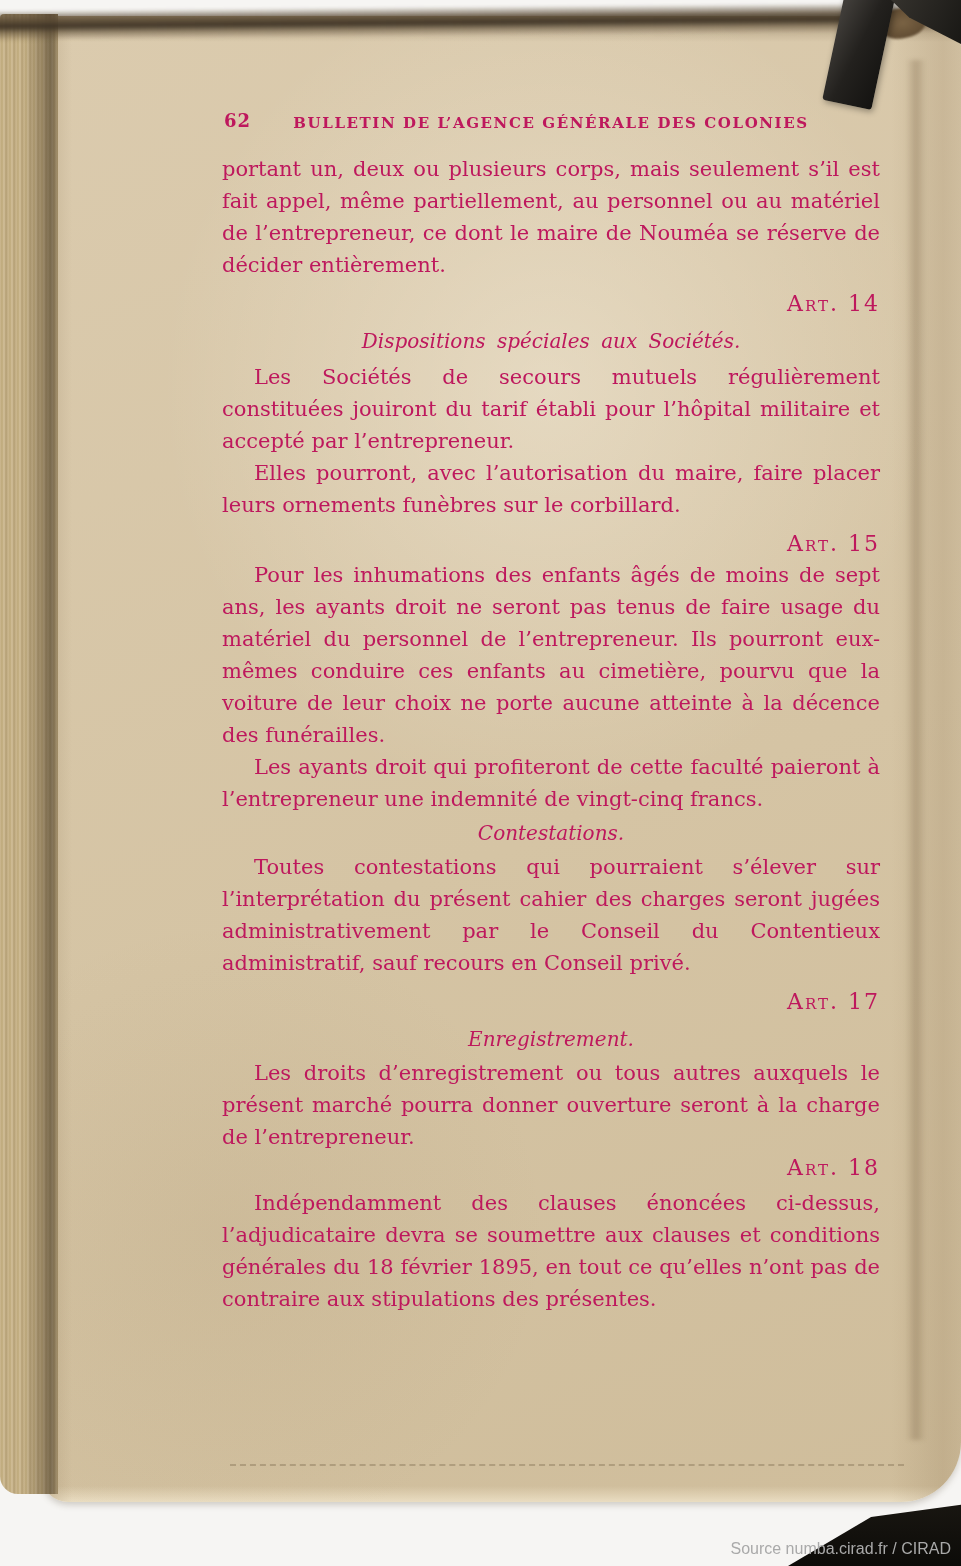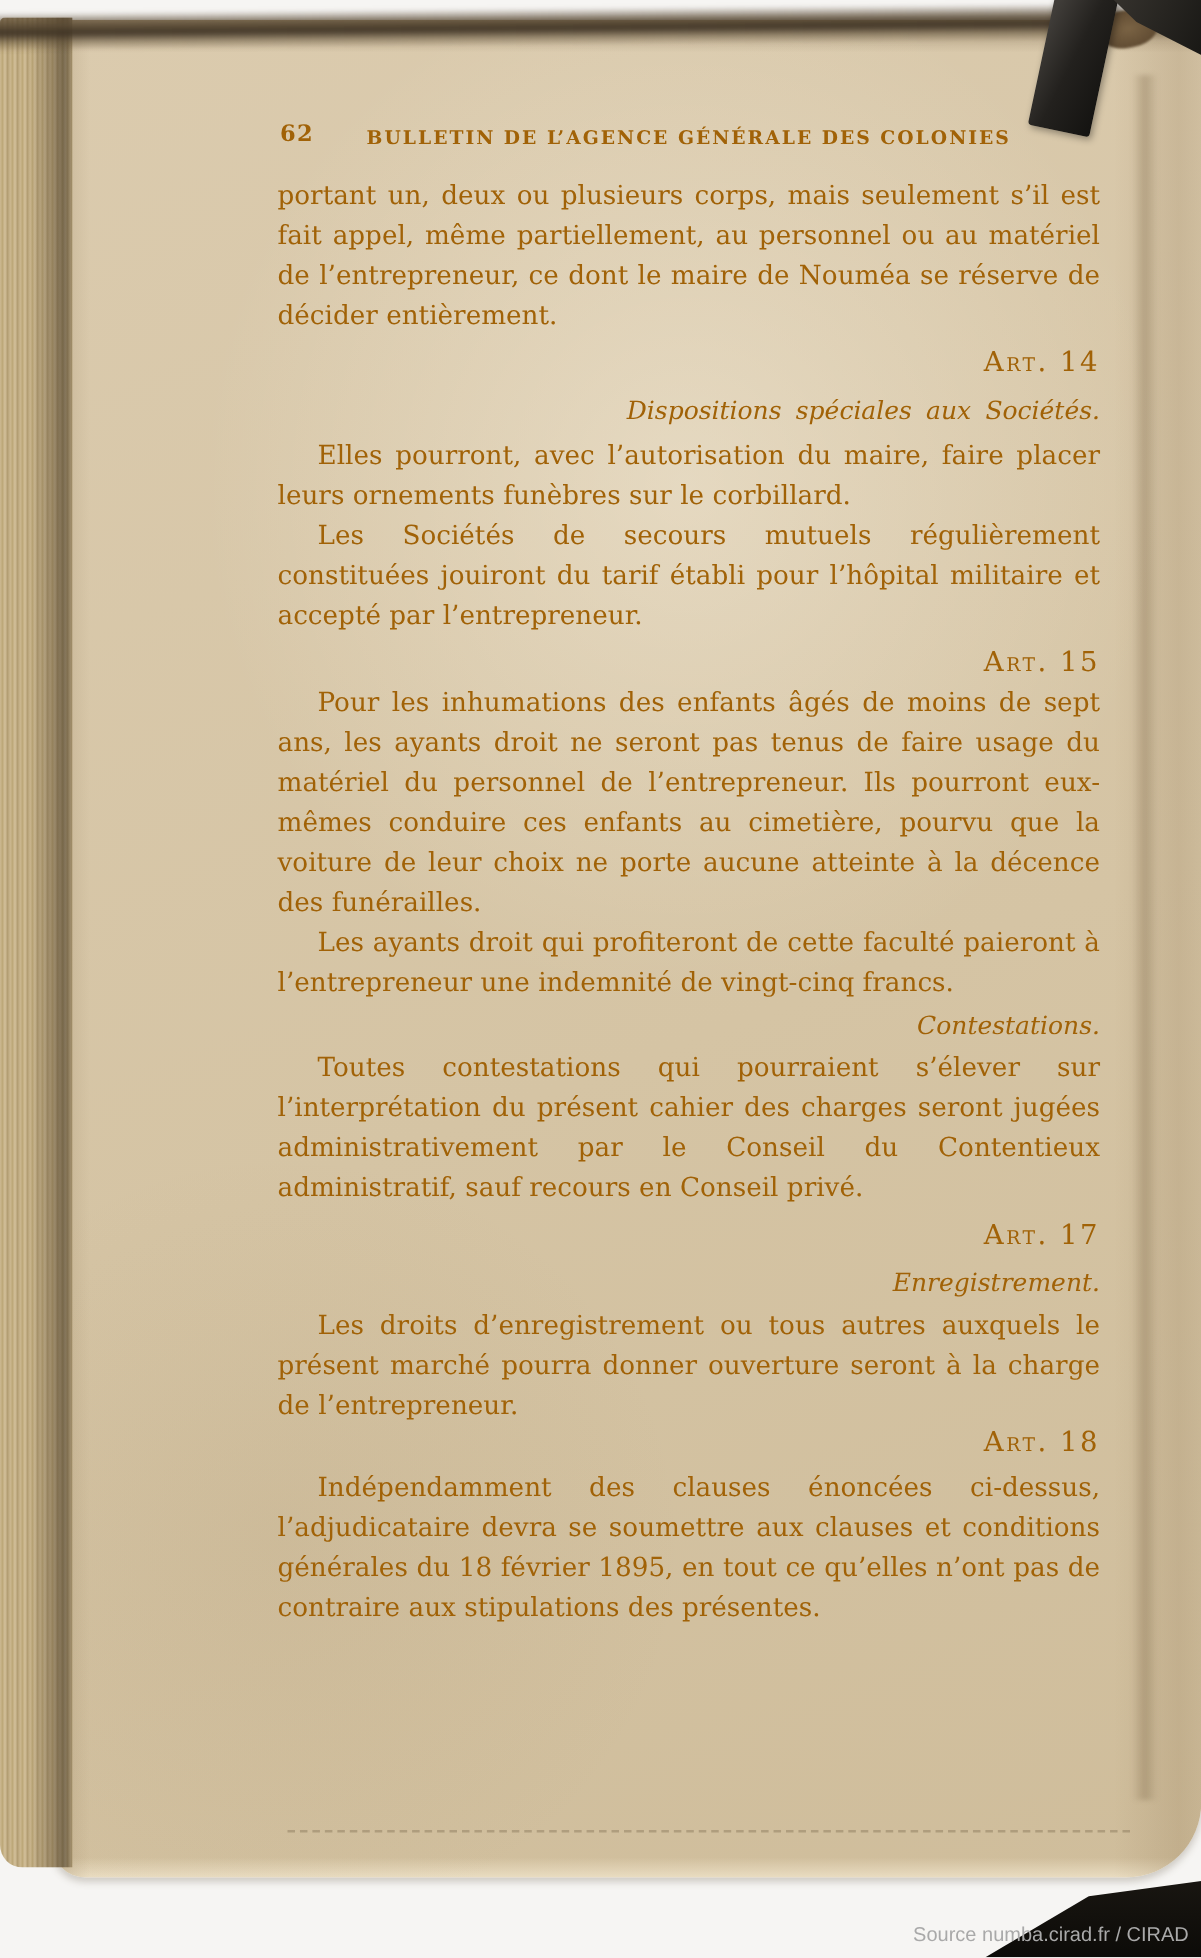--- a/index.html
+++ b/index.html
@@ -62,30 +62,30 @@
     position:absolute;left:788px;top:1498px;width:173px;height:68px;
     background:linear-gradient(#1a1712, #0c0b08);
     clip-path:polygon(0 100%, 48% 28%, 100% 10%, 100% 100%);
   }
   .fold-line{
     position:absolute;left:230px;top:1464px;width:674px;height:0;
     border-top:2px dashed rgba(88,72,48,0.28);
   }
   
   .content{
-    position:absolute;left:222px;top:92px;width:658px;
-    color:#a16207;font-size:21px;line-height:32px;
+    position:absolute;left:222px;top:105px;width:658px;
+    color:#be185d;font-size:21px;line-height:32px;
   }
   .running{position:relative;height:22px;margin-bottom:26px;font-weight:bold;}
   .pagenum{position:absolute;left:2px;top:0;font-size:18px;letter-spacing:1px;}
   .runtitle{position:absolute;left:0;right:0;top:2px;text-align:center;font-size:15px;letter-spacing:1.6px;}
   .content p{margin:0;text-align:justify;}
   .content p.ind{text-indent:32px;}
   .art-head{text-align:right;font-variant:small-caps;letter-spacing:2px;font-size:22px;line-height:30px;margin-top:8px;font-weight:500;}
-  .art-sub{text-align:right;font-style:italic;font-size:20px;line-height:28px;margin-top:8px;margin-bottom:6px;word-spacing:5px;}
+  .art-sub{text-align:center;font-style:italic;font-size:20px;line-height:28px;margin-top:8px;margin-bottom:6px;word-spacing:5px;}
   .a16 .art-head{margin-top:2px;}
   .a16 .art-sub{margin-top:4px;margin-bottom:4px;}
   .a17 .art-sub{margin-bottom:4px;}
   .a18 .art-head{margin-top:0;}
   .a18 p{margin-top:4px;}
   
   .attribution{
     position:absolute;right:10px;bottom:8px;
     font-family:"Liberation Sans", sans-serif;
     font-size:16px;color:#a9a9a9;
@@ -109,22 +109,22 @@
   <div class="running">
     <span class="pagenum">62</span>
     <span class="runtitle">BULLETIN DE L’AGENCE GÉNÉRALE DES COLONIES</span>
   </div>
 
   <p>portant un, deux ou plusieurs corps, mais seulement s’il est fait appel, même partiellement, au personnel ou au matériel de l’entrepreneur, ce dont le maire de Nouméa se réserve de décider entièrement.</p>
 
   <section class="a14">
     <div class="art-head">Art. 14</div>
     <div class="art-sub">Dispositions spéciales aux Sociétés.</div>
+    <p class="ind">Les Sociétés de secours mutuels régulièrement constituées jouiront du tarif établi pour l’hôpital militaire et accepté par l’entrepreneur.</p>
     <p class="ind">Elles pourront, avec l’autorisation du maire, faire placer leurs ornements funèbres sur le corbillard.</p>
-    <p class="ind">Les Sociétés de secours mutuels régulièrement constituées jouiront du tarif établi pour l’hôpital militaire et accepté par l’entrepreneur.</p>
   </section>
 
   <section class="a15">
     <div class="art-head">Art. 15</div>
     <p class="ind">Pour les inhumations des enfants âgés de moins de sept ans, les ayants droit ne seront pas tenus de faire usage du matériel du personnel de l’entrepreneur. Ils pourront eux-mêmes conduire ces enfants au cimetière, pourvu que la voiture de leur choix ne porte aucune atteinte à la décence des funérailles.</p>
     <p class="ind">Les ayants droit qui profiteront de cette faculté paieront à l’entrepreneur une indemnité de vingt-cinq francs.</p>
   </section>
 
   <section class="a16">
     <div class="art-sub">Contestations.</div>

